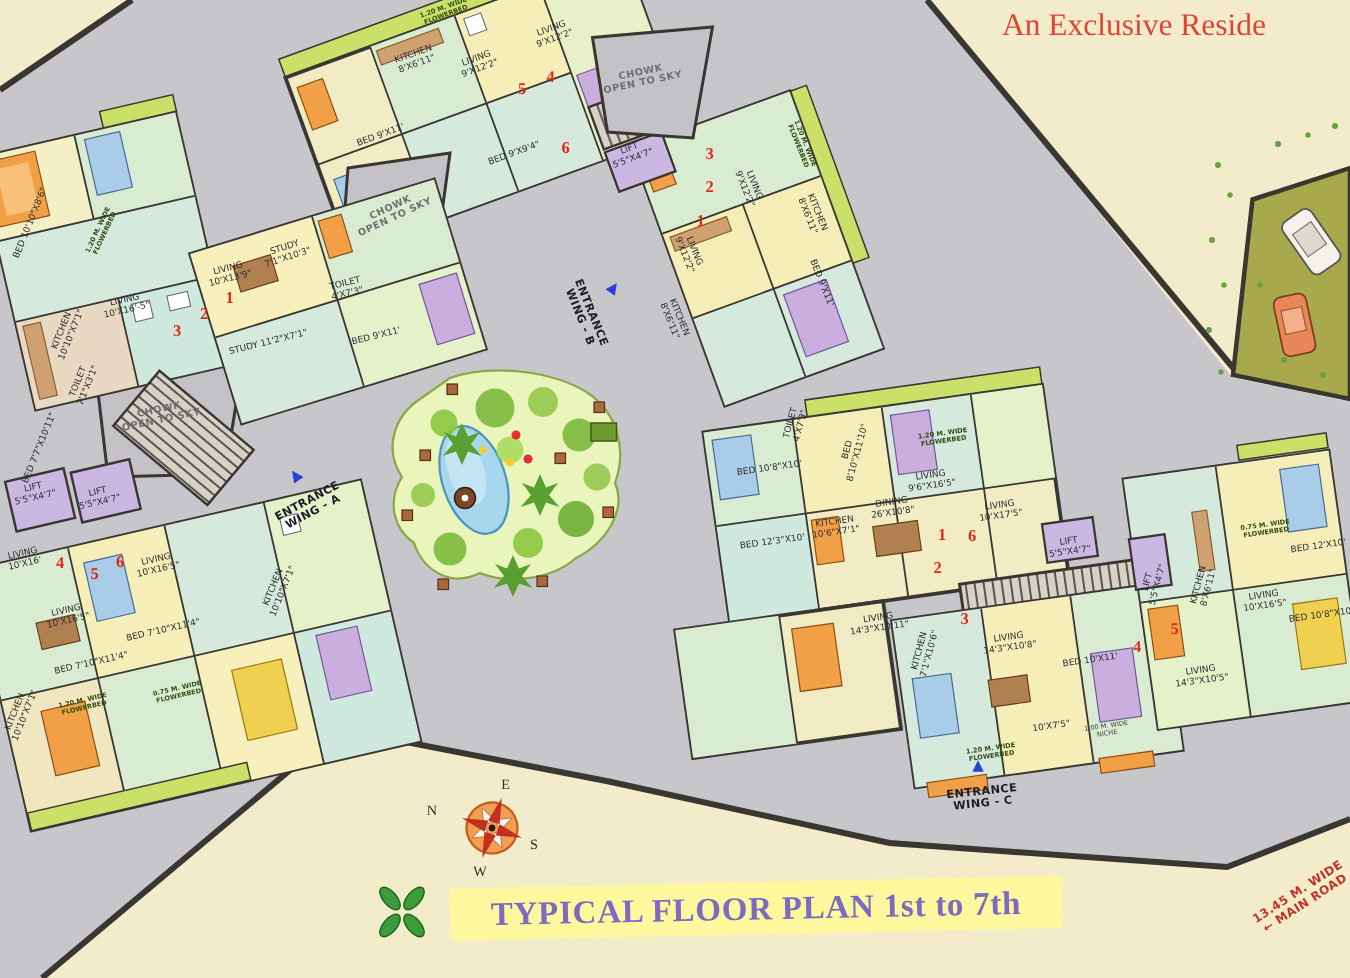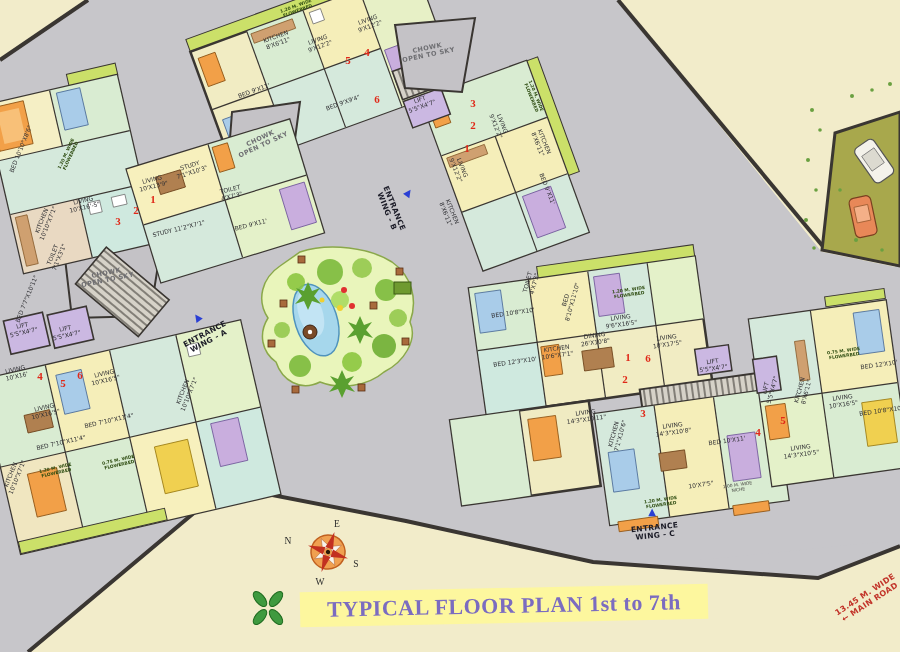--- a/index.html
+++ b/index.html
@@ -465,20 +465,21 @@
 FLOWERBED</div>
       <div class="lbl k-fb" style="left: 119px; top: 463px; transform: translate(-50%, -50%) rotate(-13deg);">0.75 M. WIDE
 FLOWERBED</div>
       <div class="lbl k-niche" style="left: 738px; top: 488px; transform: translate(-50%, -50%) rotate(-8deg);">1.00 M. WIDE
 NICHE</div>
       <div class="lbl k-arrow" style="left: 197px; top: 317px; transform: translate(-50%, -50%) rotate(-35deg);">▲</div>
       <div class="lbl k-arrow" style="left: 409px; top: 192px; transform: translate(-50%, -50%) rotate(35deg);">▲</div>
       <div class="lbl k-arrow" style="left: 652px; top: 511px; transform: translate(-50%, -50%) rotate(0deg);">▲</div>
     </div>
 
+<div class="title-tr">An Exclusive Reside</div>
 <div class="banner">
   <span>TYPICAL FLOOR PLAN 1st to 7th</span>
 </div>
 
 <span class="compass-letter" style="left:337px;top:524px">E</span>
 <span class="compass-letter" style="left:288px;top:541px">N</span>
 <span class="compass-letter" style="left:356px;top:564px">S</span>
 <span class="compass-letter" style="left:320px;top:582px">W</span>
 
 </div>

